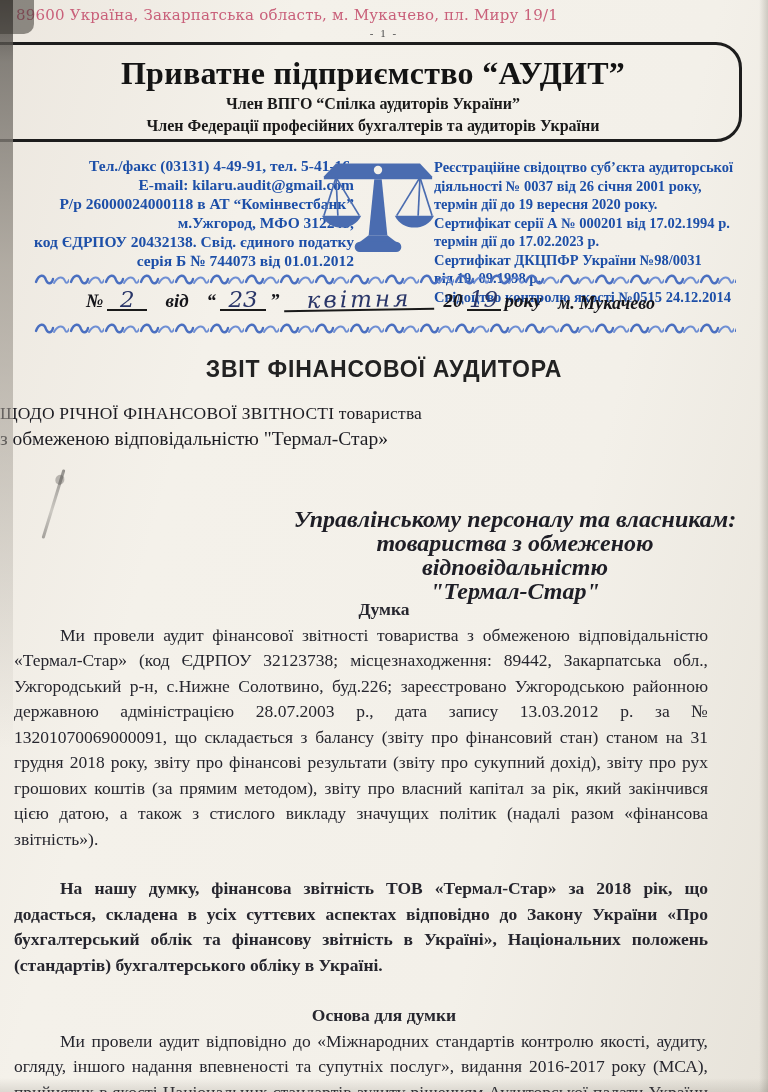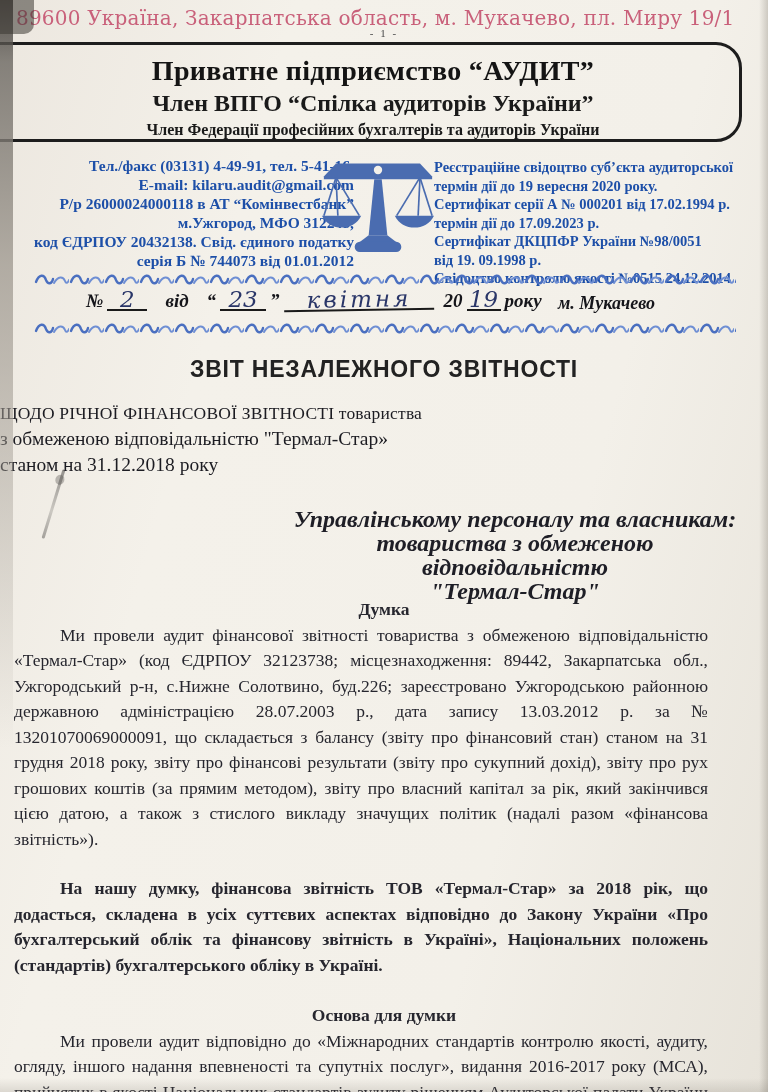--- a/index.html
+++ b/index.html
@@ -16,27 +16,27 @@
     background:linear-gradient(to left,rgba(110,104,94,.28),rgba(110,104,94,0));}
   .bottom-shadow{position:absolute;left:0;bottom:0;width:100%;height:14px;z-index:4;
     background:linear-gradient(to top,rgba(110,104,94,.18),rgba(110,104,94,0));}
   .ink-scratch{position:absolute;left:52px;top:468px;width:3px;height:72px;z-index:3;
     transform:rotate(17deg);border-radius:2px;
     background:linear-gradient(to bottom,rgba(70,68,66,.55),rgba(90,88,84,.25) 60%,rgba(70,68,66,.45));}
   .ink-scratch::before{content:"";position:absolute;left:-4px;top:6px;width:9px;height:10px;border-radius:50%;
     background:rgba(75,72,70,.35);}
   
   .address{position:absolute;top:6px;left:16px;right:6px;z-index:2;
-    font-family:"DejaVu Serif", serif;font-size:20px;font-weight:500;color:#c9607a;letter-spacing:.2px;white-space:nowrap;}
+    font-family:"DejaVu Serif", serif;font-size:15px;font-weight:500;color:#c9607a;letter-spacing:.2px;white-space:nowrap;}
   .pageno{position:absolute;top:27px;left:0;width:100%;text-align:center;font-size:11px;color:#4a4a4a;letter-spacing:2px;}
   
   .lh-box{position:absolute;top:42px;left:-30px;width:772px;height:100px;border:3px solid #1d1d1d;border-radius:26px;
     box-sizing:border-box;text-align:center;padding-top:10px;padding-left:34px;}
-  .lh-company{font-size:28px;font-weight:bold;color:#141414;letter-spacing:.3px;}
-  .lh-member1{font-size:24px;font-weight:bold;color:#1a1a1a;margin-top:3px;}
+  .lh-company{font-size:32px;font-weight:bold;color:#141414;letter-spacing:.3px;}
+  .lh-member1{font-size:16px;font-weight:bold;color:#1a1a1a;margin-top:3px;}
   .lh-member2{font-size:16px;font-weight:bold;color:#1a1a1a;margin-top:4px;}
   
   .contact{position:absolute;top:156px;left:6px;width:348px;text-align:right;
     color:#1d4fa8;font-weight:bold;font-size:15.5px;line-height:19px;}
   .registration{position:absolute;top:158px;left:434px;width:328px;text-align:left;
     color:#1d4fa8;font-weight:bold;font-size:14.5px;line-height:18.5px;}
   .logo{position:absolute;top:148px;left:322px;width:112px;height:112px;}
   
   .orn{position:absolute;left:34px;width:702px;height:14px;}
   .orn.r1{top:273px;} .orn.r2{top:322px;}
@@ -108,24 +108,25 @@
           <line x1="15" y1="29" x2="40" y2="70"></line>
         <line x1="105" y1="29" x2="80" y2="70"></line>
           <line x1="105" y1="29" x2="103" y2="70"></line>
           <line x1="105" y1="29" x2="118" y2="70"></line>
       </g>
     </svg>
   </div>
 
   <div class="registration">
     <div>Реєстраційне свідоцтво суб’єкта аудиторської</div>
+    <div>діяльності № 0037 від 26 січня 2001 року,</div>
     <div>термін дії до 19 вересня 2020 року.</div>
     <div>Сертифікат серії  А  № 000201  від 17.02.1994 р.</div>
-    <div>термін дії до 17.09.2023 р.</div>
-    <div>Сертифікат ДКЦПФР України №98/0051</div>
+    <div>термін дії до 17.02.2023 р.</div>
+    <div>Сертифікат ДКЦПФР України №98/0031</div>
     <div>від 19. 09.1998 р.</div>
     <div>Свідоцтво контролю якості №0515 24.12.2014</div>
   </div>
 
   <div class="orn r1">
     <svg width="702" height="14">
       <defs>
         <pattern id="orn1" width="35" height="14" patternUnits="userSpaceOnUse">
           <path d="M2,9 C5,1 10,1 12,7 C14,12 18,11 19,6" stroke="#4a6fc0" stroke-width="2.4" fill="none" stroke-linecap="round"></path>
           <path d="M20,10 C24,3 29,3 31,8 C32,11 34,10 35,7" stroke="#6f8fd4" stroke-width="2" fill="none" stroke-linecap="round"></path>
@@ -153,25 +154,24 @@
     <span style="display:inline-block;width:14px;"></span><span class="printed">“</span>
     <span class="field f-day">23</span>
     <span class="printed">”</span>
     <span class="field f-month">квітня</span>
     <span style="display:inline-block;width:6px;"></span><span class="printed">20</span>
     <span class="field f-year">19</span>
     <span class="printed">року</span>
     <span class="city">м. Мукачево</span>
   </div>
 
-  <div class="main-title">ЗВІТ НЕЗАЛЕЖНОГО ЗВІТНОСТІ</div>
+  <div class="main-title">ЗВІТ ФІНАНСОВОЇ АУДИТОРА</div>
   <div class="subtitle">
     <div class="s1">ЩОДО РІЧНОЇ ФІНАНСОВОЇ ЗВІТНОСТІ  товариства</div>
     <div class="s2">з обмеженою відповідальністю "Термал-Стар»</div>
-    <div class="s3">станом на 31.12.2018 року</div>
   </div>
 
   <div class="addressee">
     <div>Управлінському персоналу та власникам:</div>
     <div>товариства з обмеженою відповідальністю</div>
     <div>"Термал-Стар"</div>
   </div>
 
   <div class="body-text">
     <div class="head">Думка</div>

